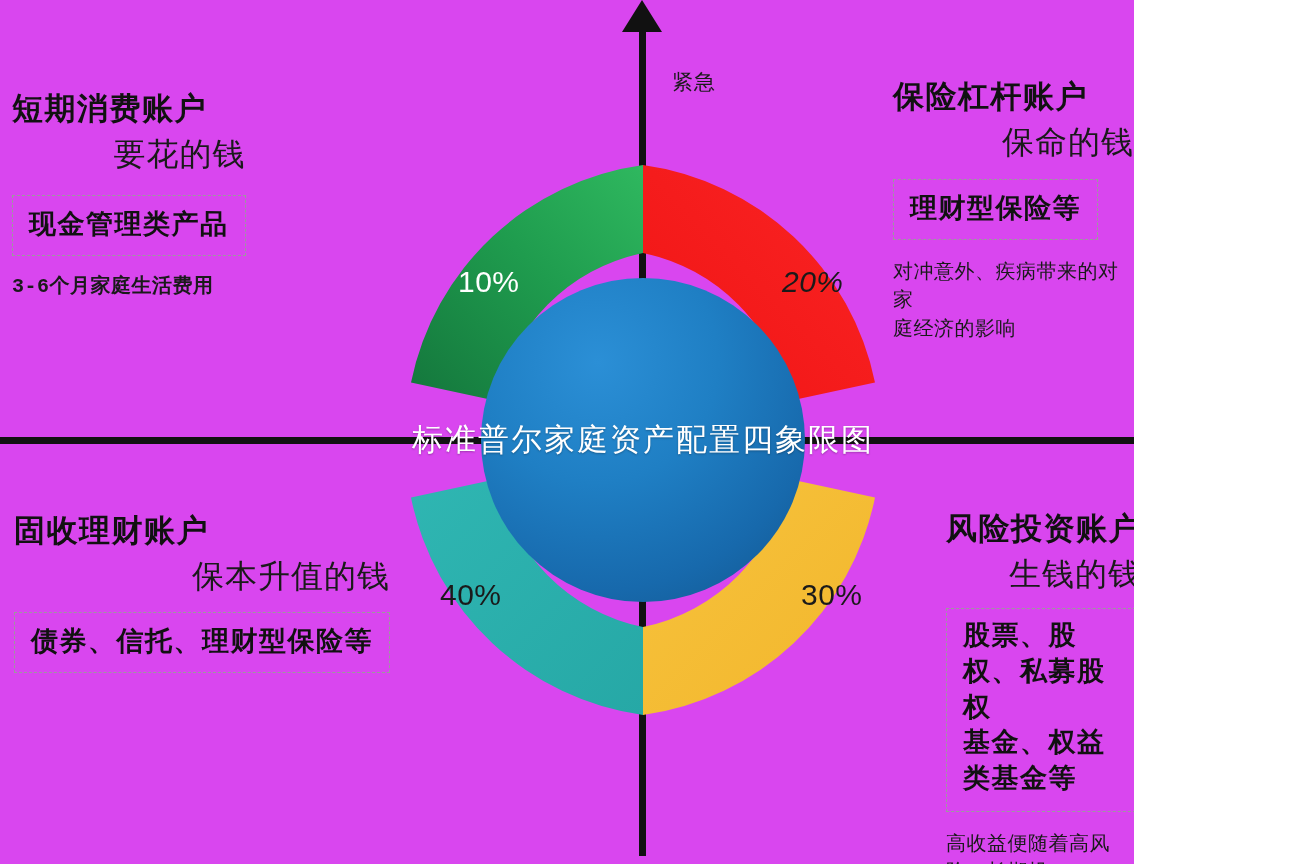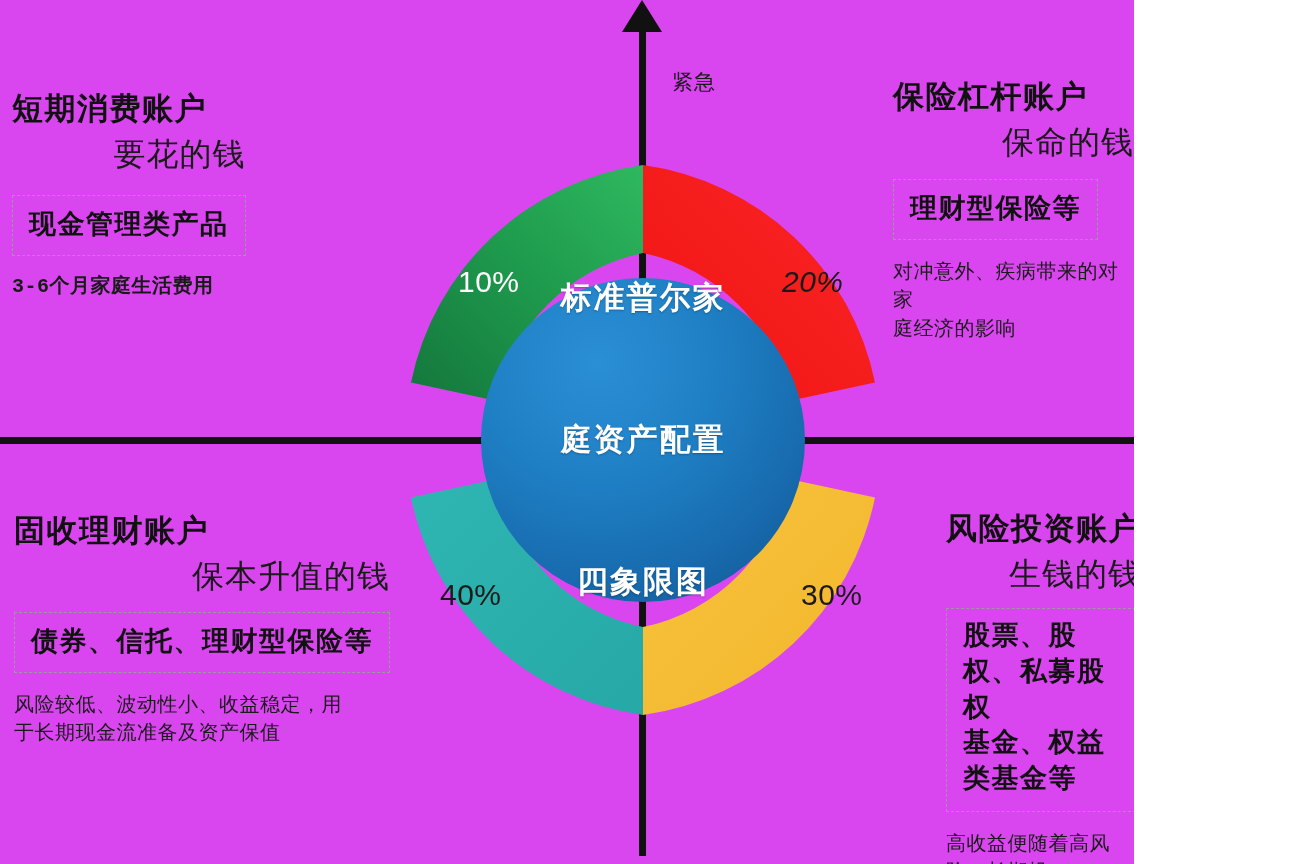--- a/index.html
+++ b/index.html
@@ -69,25 +69,24 @@
   
   .center-circle {
     position: absolute;
     left: 481px;
     top: 278px;
     width: 324px;
     height: 324px;
     border-radius: 50%;
     background: radial-gradient(circle at 36% 26%, #2b8fd6 0%, #1f7fc4 38%, #1769ac 72%, #12558c 100%);
     display: flex;
-    flex-direction: column;
+    flex-direction: row;
     align-items: center;
-    justify-content: space-between;
+    justify-content: center;
     z-index: 6;
-    font-weight: bold;
   }
   .center-line {
     color: #ffffff;
     font-size: 31px;
     line-height: 1.28;
     letter-spacing: 2px;
     text-shadow: 0 1px 2px rgba(0,0,0,0.28);
     white-space: nowrap;
   }
 
@@ -257,22 +256,20 @@
     <div class="q-note">对冲意外、疾病带来的对家
 庭经济的影响</div>
   </div>
 
   <div class="quad quad-bl">
     <div class="q-title">固收理财账户</div>
     <div class="q-sub">保本升值的钱</div>
     <div class="q-box">
       <div class="q-box-text">债券、信托、理财型保险等</div>
     </div>
-    <div class="q-note">风险较低、波动性小、收益稳定，用
-于长期现金流准备及资产保值</div>
   </div>
 
   <div class="quad quad-br">
     <div class="q-title">风险投资账户</div>
     <div class="q-sub">生钱的钱</div>
     <div class="q-box">
       <div class="q-box-text">股票、股权、私募股权
 基金、权益类基金等</div>
     </div>
     <div class="q-note">高收益便随着高风险，长期投

